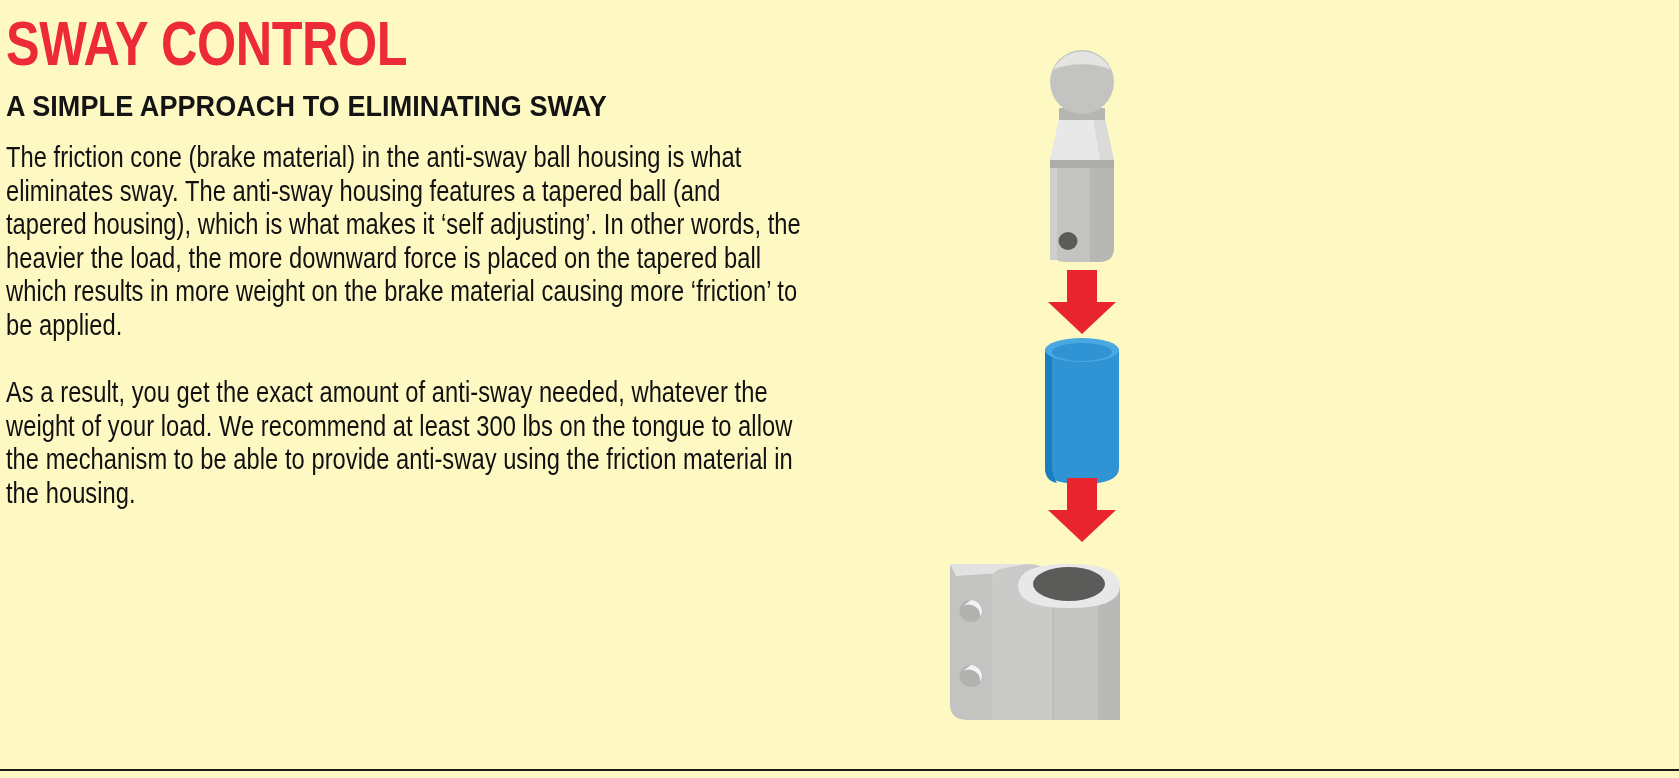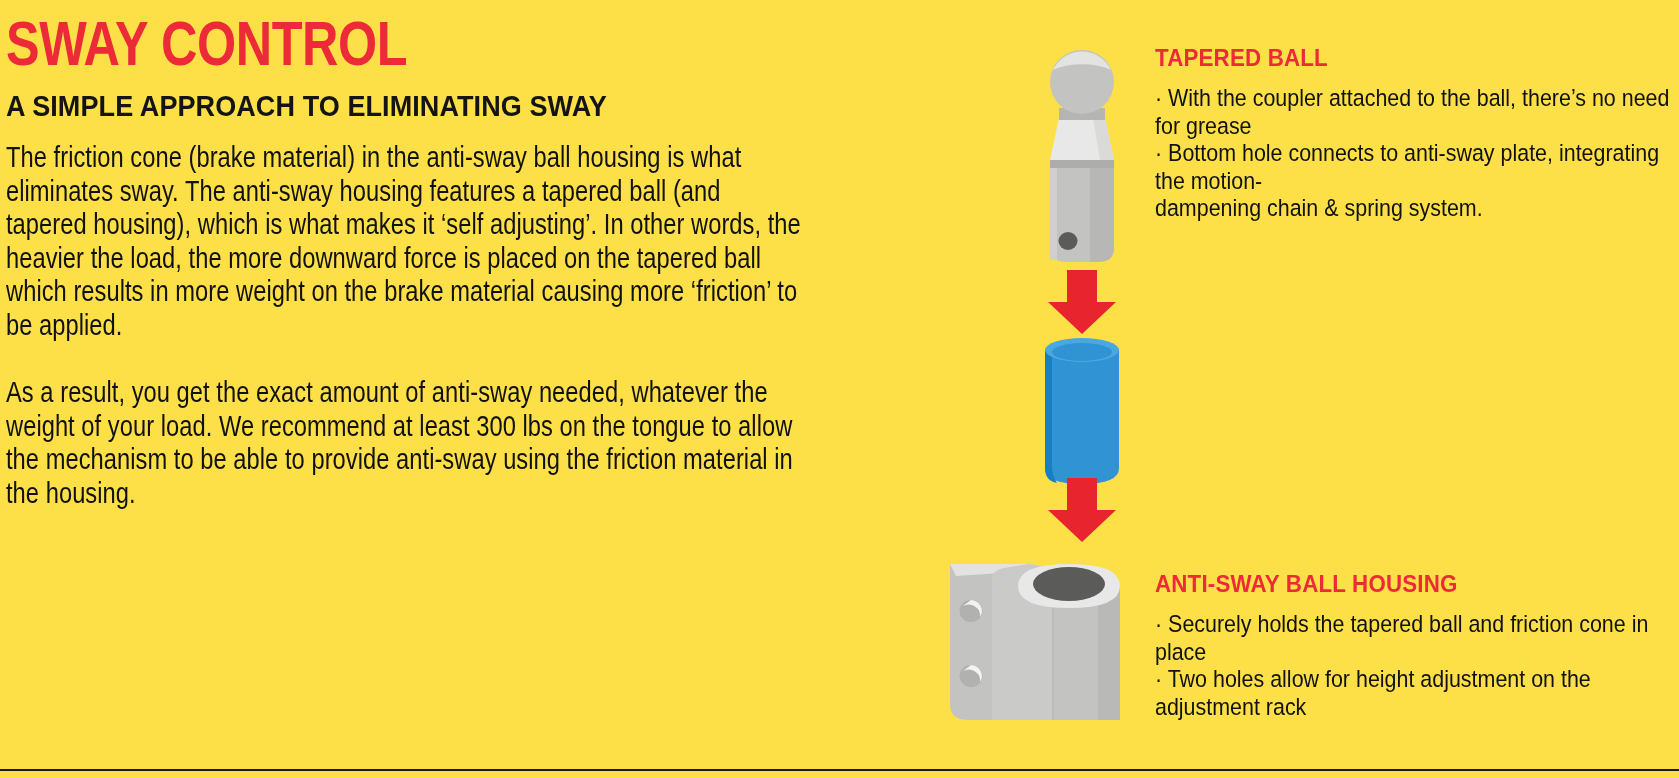--- a/index.html
+++ b/index.html
@@ -10,21 +10,21 @@
   }
   body {
     font-family: "Liberation Sans", sans-serif;
     -webkit-font-smoothing: antialiased;
   }
 
   #page {
     position: relative;
     width: 1679px;
     height: 778px;
-    background: #fde047;
+    background: #fef9c3;
     overflow: hidden;
   }
 
   
   .left-col {
     position: absolute;
     left: 6px;
     top: 0px;
     width: 840px;
     height: 700px;
@@ -204,28 +204,20 @@
       <path d="M41 72 A11.5 11 0 0 1 50 89 A11.5 11 0 0 0 33 78 Z" fill="#f2f3f2"></path>
 
       <ellipse cx="41" cy="148" rx="11.5" ry="11" fill="#b1b2af"></ellipse>
       <path d="M41 137 A11.5 11 0 0 1 50 154 A11.5 11 0 0 0 33 143 Z" fill="#f2f3f2"></path>
     </svg>
 
   </div>
 
   <div class="info-col">
 
-    <div class="info-block b1">
-      <h3 class="info-head">TAPERED BALL</h3>
-      <p class="info-body">· With the coupler attached to the ball, there’s no need for grease<br>· Bottom hole connects to anti-sway plate, integrating the motion-<br>dampening  chain &amp; spring system.</p>
-    </div>
-
-
-    <div class="info-block b3">
-      <h3 class="info-head">ANTI-SWAY BALL HOUSING</h3>
-      <p class="info-body">· Securely holds the tapered ball and friction cone in place<br>· Two holes allow for height adjustment on the adjustment rack</p>
-    </div>
+
+
 
   </div>
 
   <div class="hr-bottom"></div>
 
 </div>
 
 </body></html>

